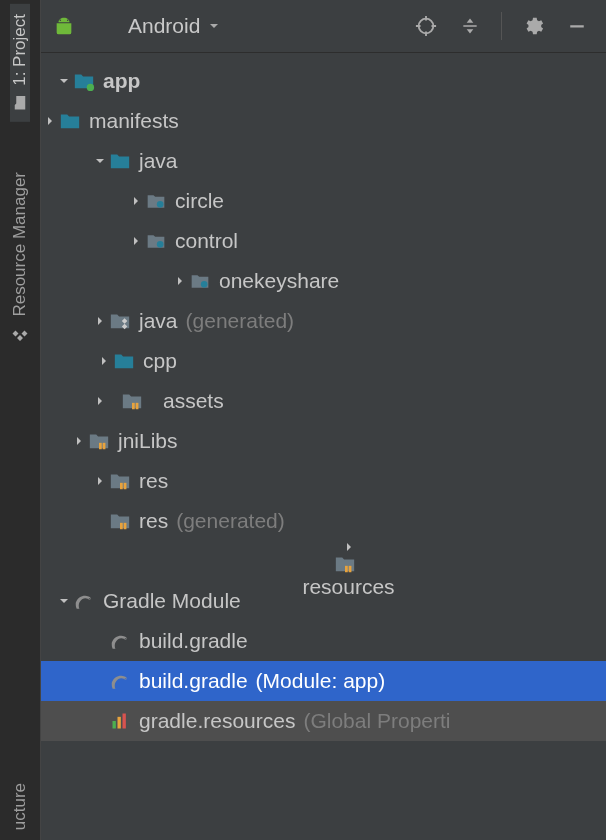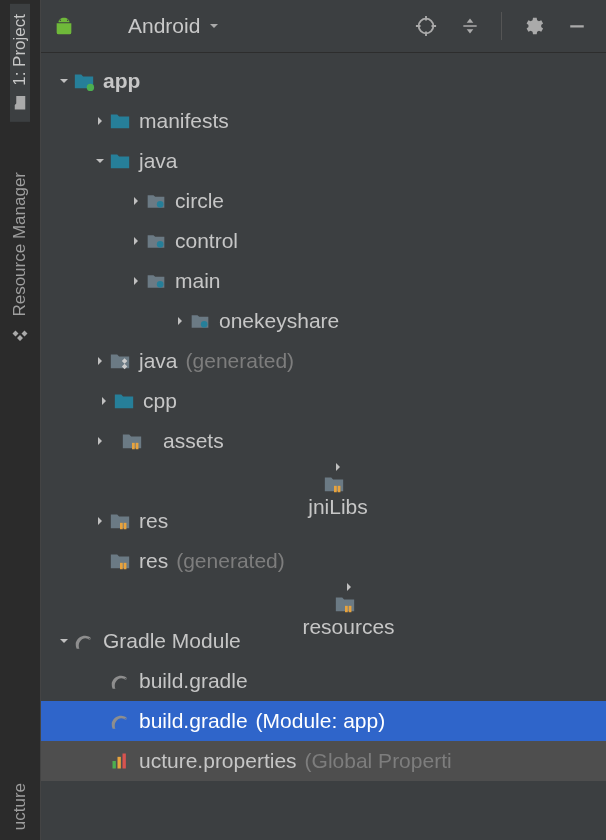--- a/index.html
+++ b/index.html
@@ -94,21 +94,21 @@
             </svg>
           </span>
           <span class="icon">
             <svg width="22" height="22" viewBox="0 0 24 24">
               <path fill="#267f99" d="M2 5h7l2 2h11v13H2z"></path>
               <circle cx="19" cy="19" r="4" fill="#4caf50"></circle>
             </svg>
           </span>
           <span class="label" style="font-weight: 600;">app</span>
         </div>
-        <div class="row" style="padding-left: 50px;">
+        <div class="row" style="">
           <span class="arrow">
             <svg width="12" height="12" viewBox="0 0 24 24" fill="#c0c0c0">
               <path d="M8 4l8 8-8 8z"></path>
             </svg>
           </span>
           <span class="icon">
             <svg width="22" height="22" viewBox="0 0 24 24">
               <path fill="#267f99" d="M2 5h7l2 2h11v13H2z"></path>
             </svg>
           </span>
@@ -147,34 +147,20 @@
               <path d="M8 4l8 8-8 8z"></path>
             </svg>
           </span>
           <span class="icon">
             <svg width="20" height="20" viewBox="0 0 24 24">
               <path fill="#6b7a84" d="M2 5h7l2 2h11v13H2z"></path>
               <circle cx="17" cy="16" r="4" fill="#267f99"></circle>
             </svg>
           </span>
           <span class="label">control</span>
-        </div>
-        <div class="row" style="padding-left: 86px;">
-          <span class="arrow">
-            <svg width="12" height="12" viewBox="0 0 24 24" fill="#c0c0c0">
-              <path d="M8 4l8 8-8 8z"></path>
-            </svg>
-          </span>
-          <span class="icon">
-            <svg width="20" height="20" viewBox="0 0 24 24">
-              <path fill="#6b7a84" d="M2 5h7l2 2h11v13H2z"></path>
-              <circle cx="17" cy="16" r="4" fill="#267f99"></circle>
-            </svg>
-          </span>
-          <span class="label">main</span>
         </div>
         <div class="row" style="padding-left: 86px; margin-left: 44px;">
           <span class="arrow">
             <svg width="12" height="12" viewBox="0 0 24 24" fill="#c0c0c0">
               <path d="M8 4l8 8-8 8z"></path>
             </svg>
           </span>
           <span class="icon">
             <svg width="20" height="20" viewBox="0 0 24 24">
               <path fill="#6b7a84" d="M2 5h7l2 2h11v13H2z"></path>
@@ -219,21 +205,21 @@
           </span>
           <span class="icon">
             <svg width="22" height="22" viewBox="0 0 24 24">
               <path fill="#6b7a84" d="M2 5h7l2 2h11v13H2z"></path>
               <rect x="12" y="14" width="3" height="7" fill="#e8a33d"></rect>
               <rect x="16" y="14" width="3" height="7" fill="#e8a33d"></rect>
             </svg>
           </span>
           <span class="label">assets</span>
         </div>
-        <div class="row" style="padding-left: 29px; flex-direction: column;">
+        <div class="row" style="padding-left: 29px;">
           <span class="arrow">
             <svg width="12" height="12" viewBox="0 0 24 24" fill="#c0c0c0">
               <path d="M8 4l8 8-8 8z"></path>
             </svg>
           </span>
           <span class="icon">
             <svg width="22" height="22" viewBox="0 0 24 24">
               <path fill="#6b7a84" d="M2 5h7l2 2h11v13H2z"></path>
               <rect x="12" y="14" width="3" height="7" fill="#e8a33d"></rect>
               <rect x="16" y="14" width="3" height="7" fill="#e8a33d"></rect>
@@ -317,18 +303,18 @@
         </div>
         <div class="row dimrow" style="padding-left: 50px;">
           <span class="arrow"></span>
           <span class="icon">
             <svg width="20" height="20" viewBox="0 0 24 24">
               <rect x="3" y="12" width="4" height="9" fill="#4caf50"></rect>
               <rect x="9" y="7" width="4" height="14" fill="#e8a33d"></rect>
               <rect x="15" y="3" width="4" height="18" fill="#d9534f"></rect>
             </svg>
           </span>
-          <span class="label">ucture.properties</span>
+          <span class="label">gradle.resources</span>
           <span class="hint">(Global Properti</span>
         </div>
       </div>
   </div>
 </div>
 
 </body></html>

